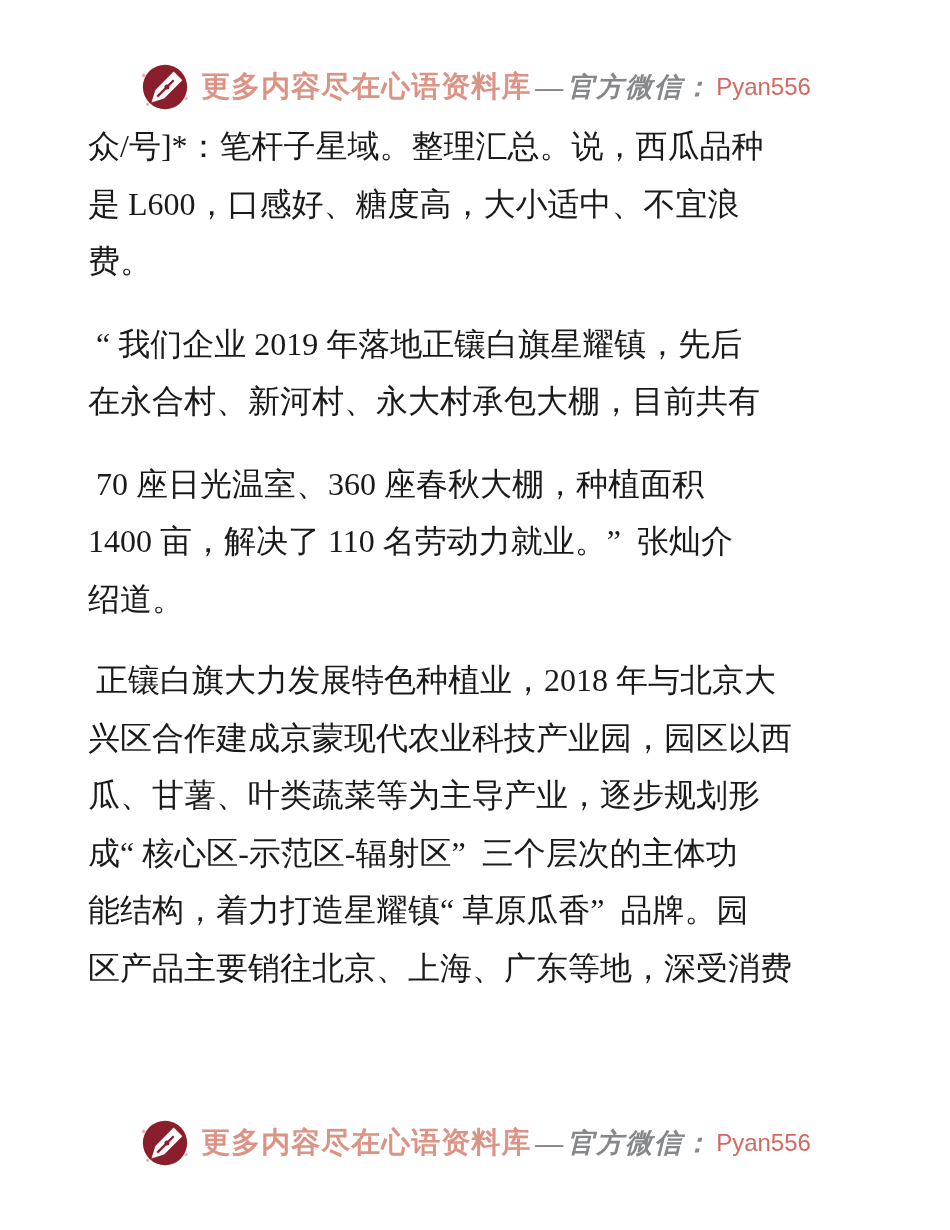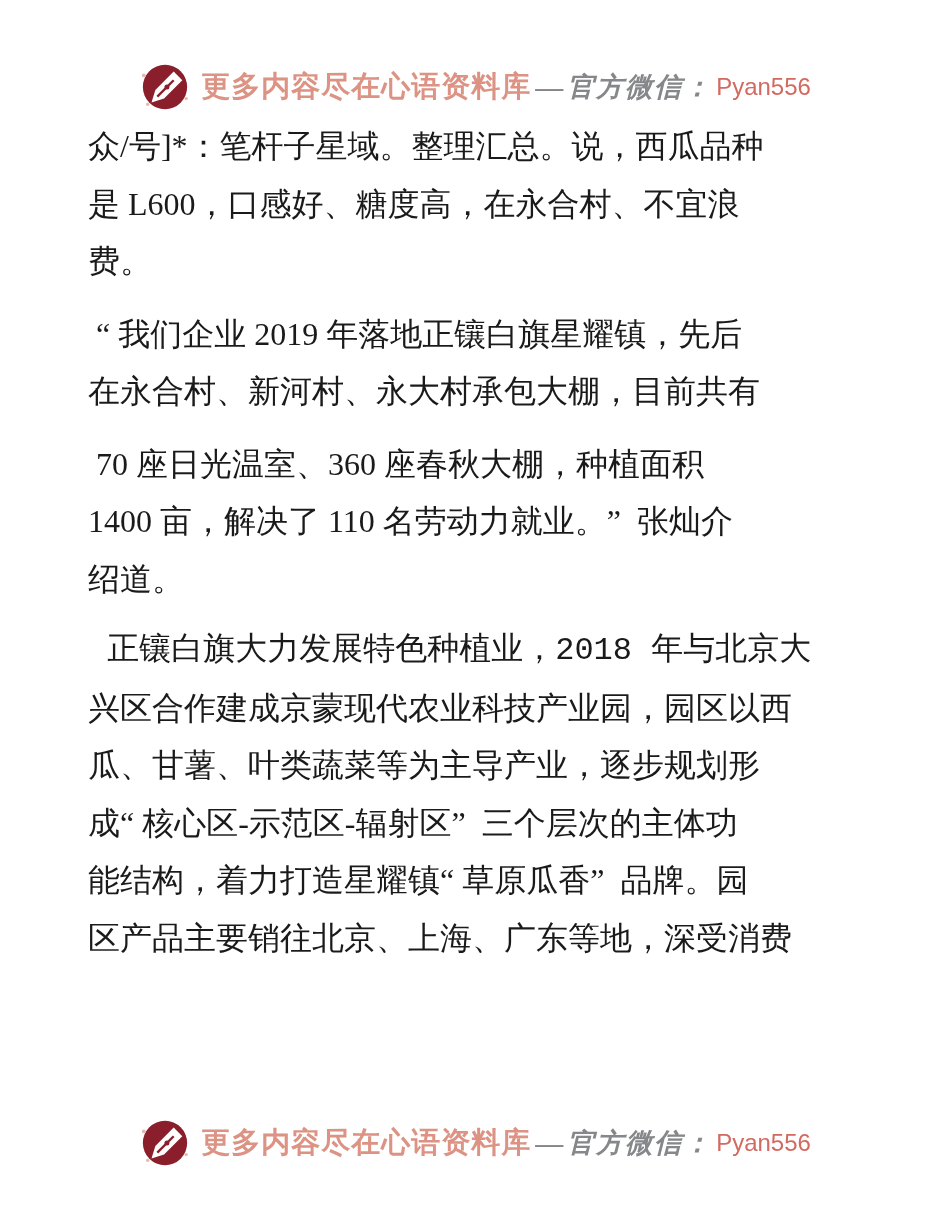--- a/index.html
+++ b/index.html
@@ -54,22 +54,22 @@
     left: 88px;
     top: 118px;
     width: 784px;
     color: #1a1a1a;
     font-size: 32px;
   }
   .text-line {
     line-height: 57.5px;
     white-space: pre;
   }
-  .gap-sm { margin-top: 15px; }
-  .gap-lg { margin-top: 14px; font-family: Liberation Mono, monospace; }
+  .gap-sm { margin-top: 25px; }
+  .gap-lg { margin-top: 24px; }
 </style>
 </head>
 <body>
 
 <div class="page">
 
   <div class="watermark header">
     <span class="logo">
       <svg viewBox="0 0 54 54" aria-hidden="true">
         <circle cx="27" cy="27" r="23" fill="#8a1f2b"></circle>
@@ -82,21 +82,21 @@
       </svg>
     </span>
     <span class="brand">更多内容尽在心语资料库</span>
     <span class="dash">—</span>
     <span class="label">官方微信：</span>
     <span class="wid">Pyan556</span>
   </div>
 
   <div class="doc-body">
     <div class="text-line">众/号]*：笔杆子星域。整理汇总。说，西瓜品种</div>
-    <div class="text-line">是 L600，口感好、糖度高，在永合村、不宜浪</div>
+    <div class="text-line">是 L600，口感好、糖度高，大小适中、不宜浪</div>
     <div class="text-line">费。</div>
     <div class="text-line gap-sm"> “ 我们企业 2019 年落地正镶白旗星耀镇，先后</div>
     <div class="text-line">在永合村、新河村、永大村承包大棚，目前共有</div>
     <div class="text-line gap-sm"> 70 座日光温室、360 座春秋大棚，种植面积</div>
     <div class="text-line">1400 亩，解决了 110 名劳动力就业。”  张灿介</div>
     <div class="text-line">绍道。</div>
     <div class="text-line gap-lg"> 正镶白旗大力发展特色种植业，2018 年与北京大</div>
     <div class="text-line">兴区合作建成京蒙现代农业科技产业园，园区以西</div>
     <div class="text-line">瓜、甘薯、叶类蔬菜等为主导产业，逐步规划形</div>
     <div class="text-line">成“ 核心区-示范区-辐射区”  三个层次的主体功</div>

